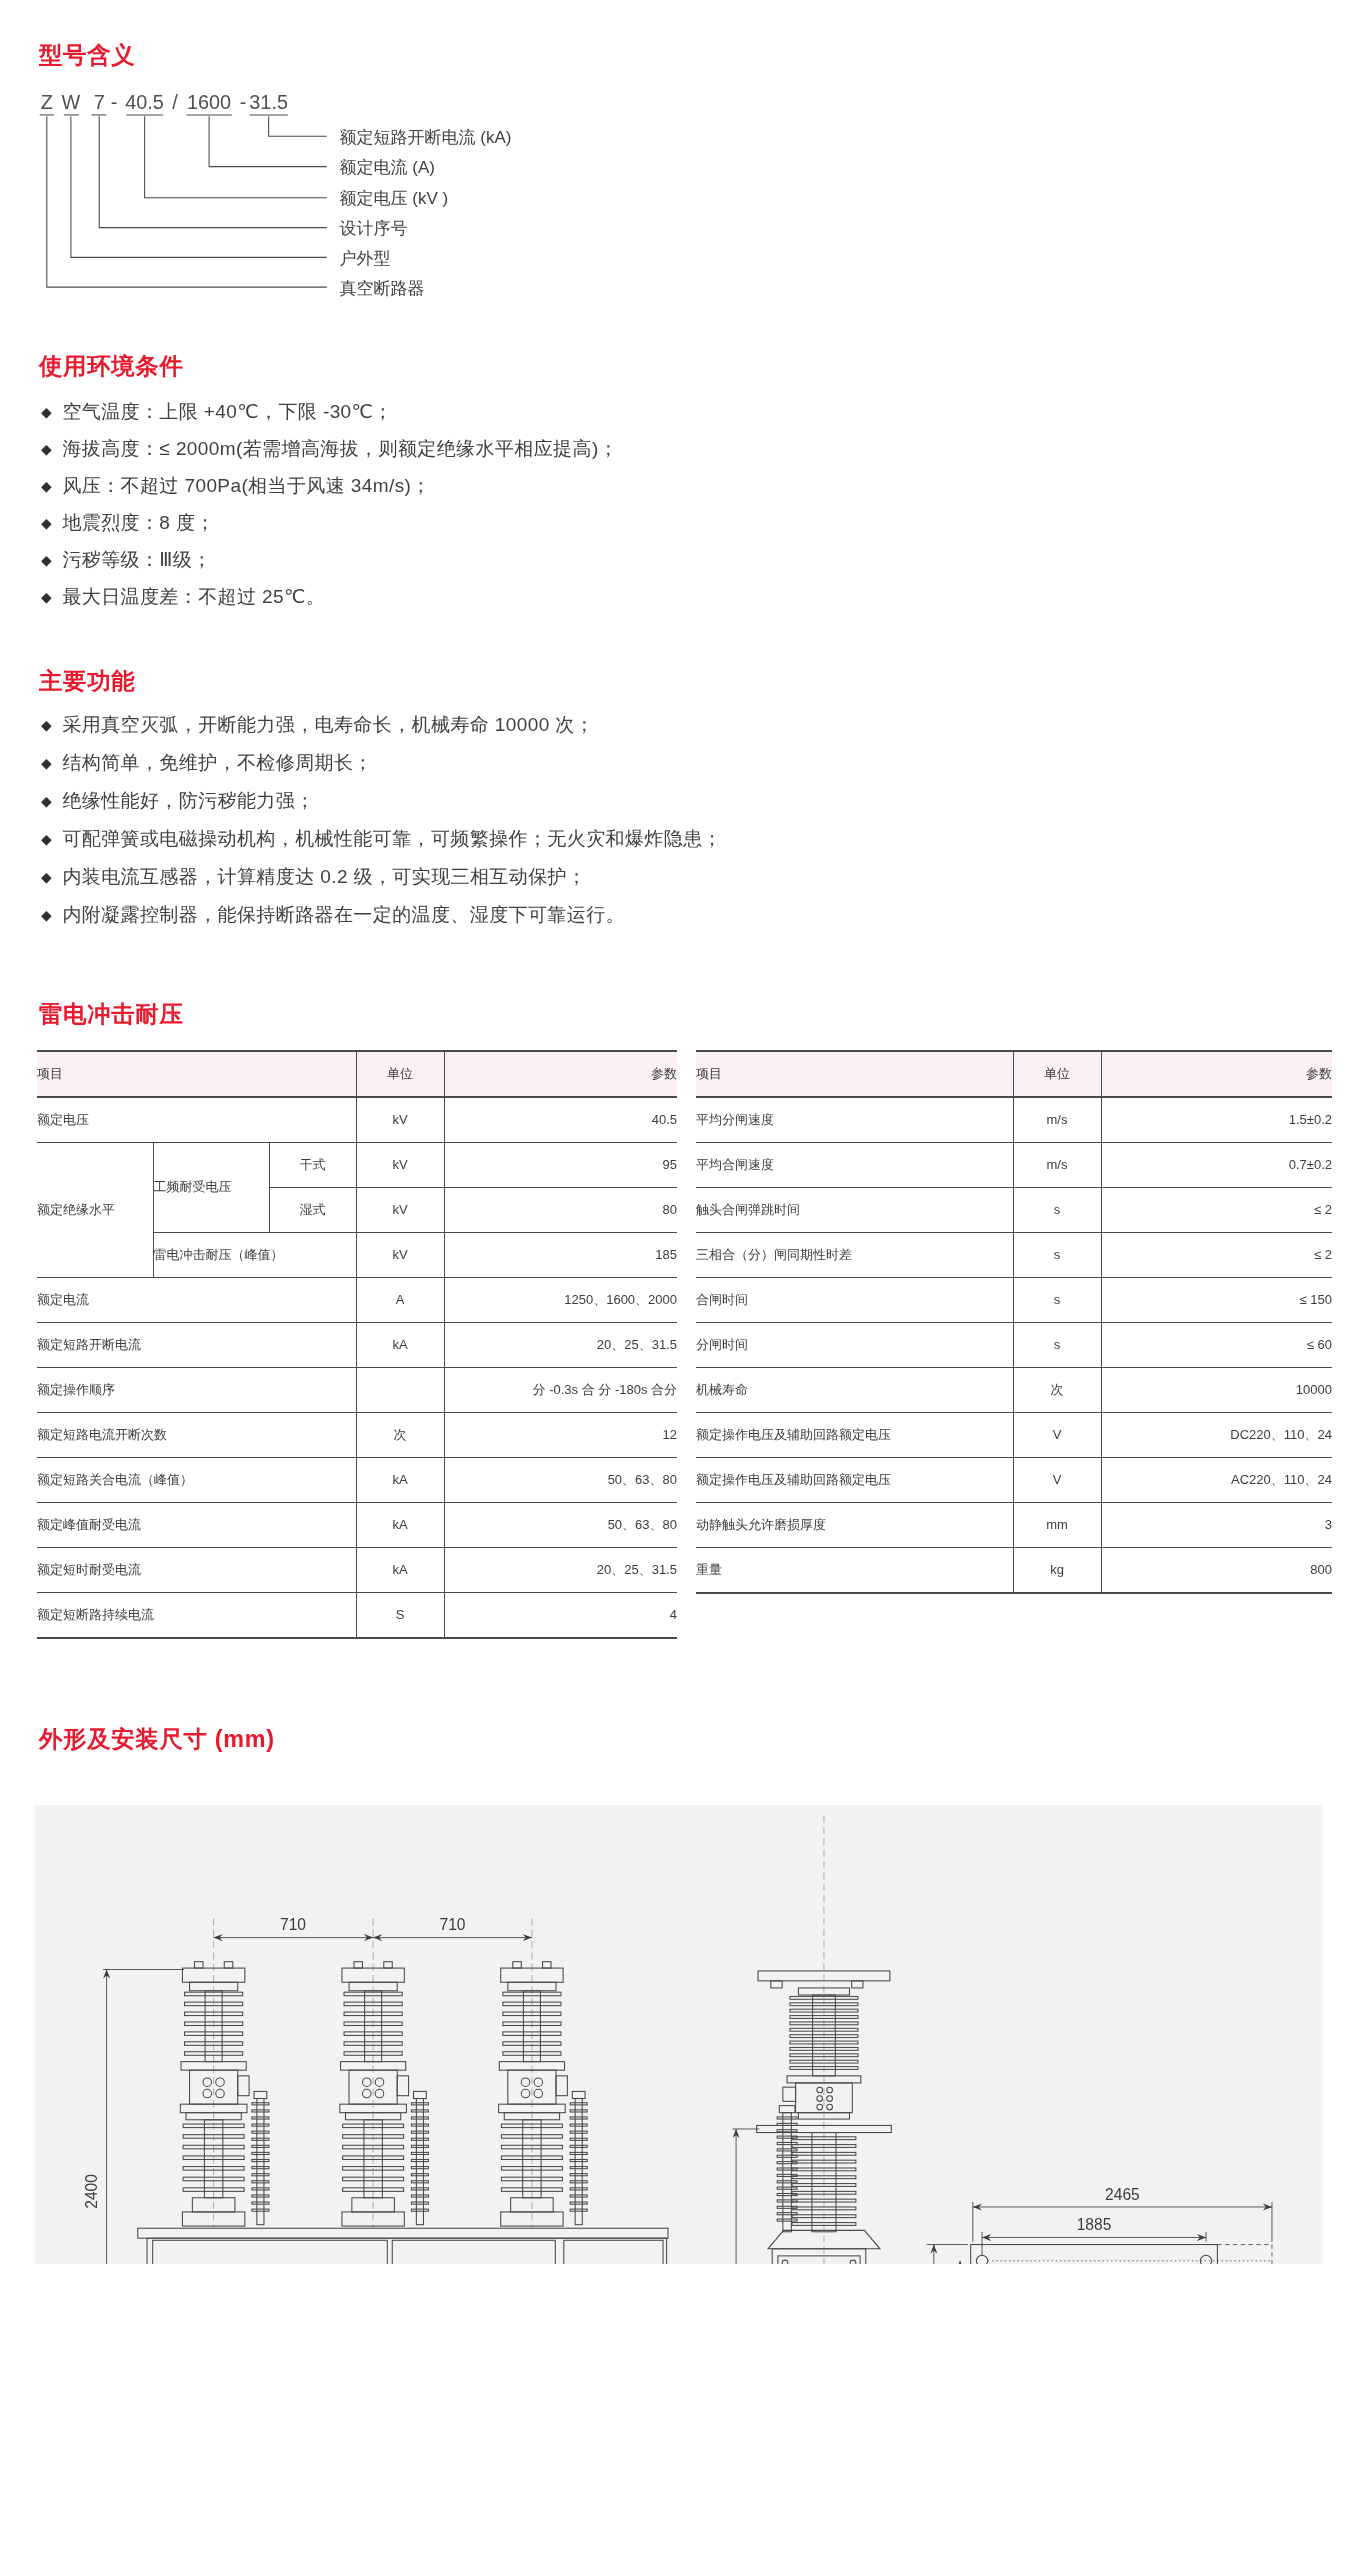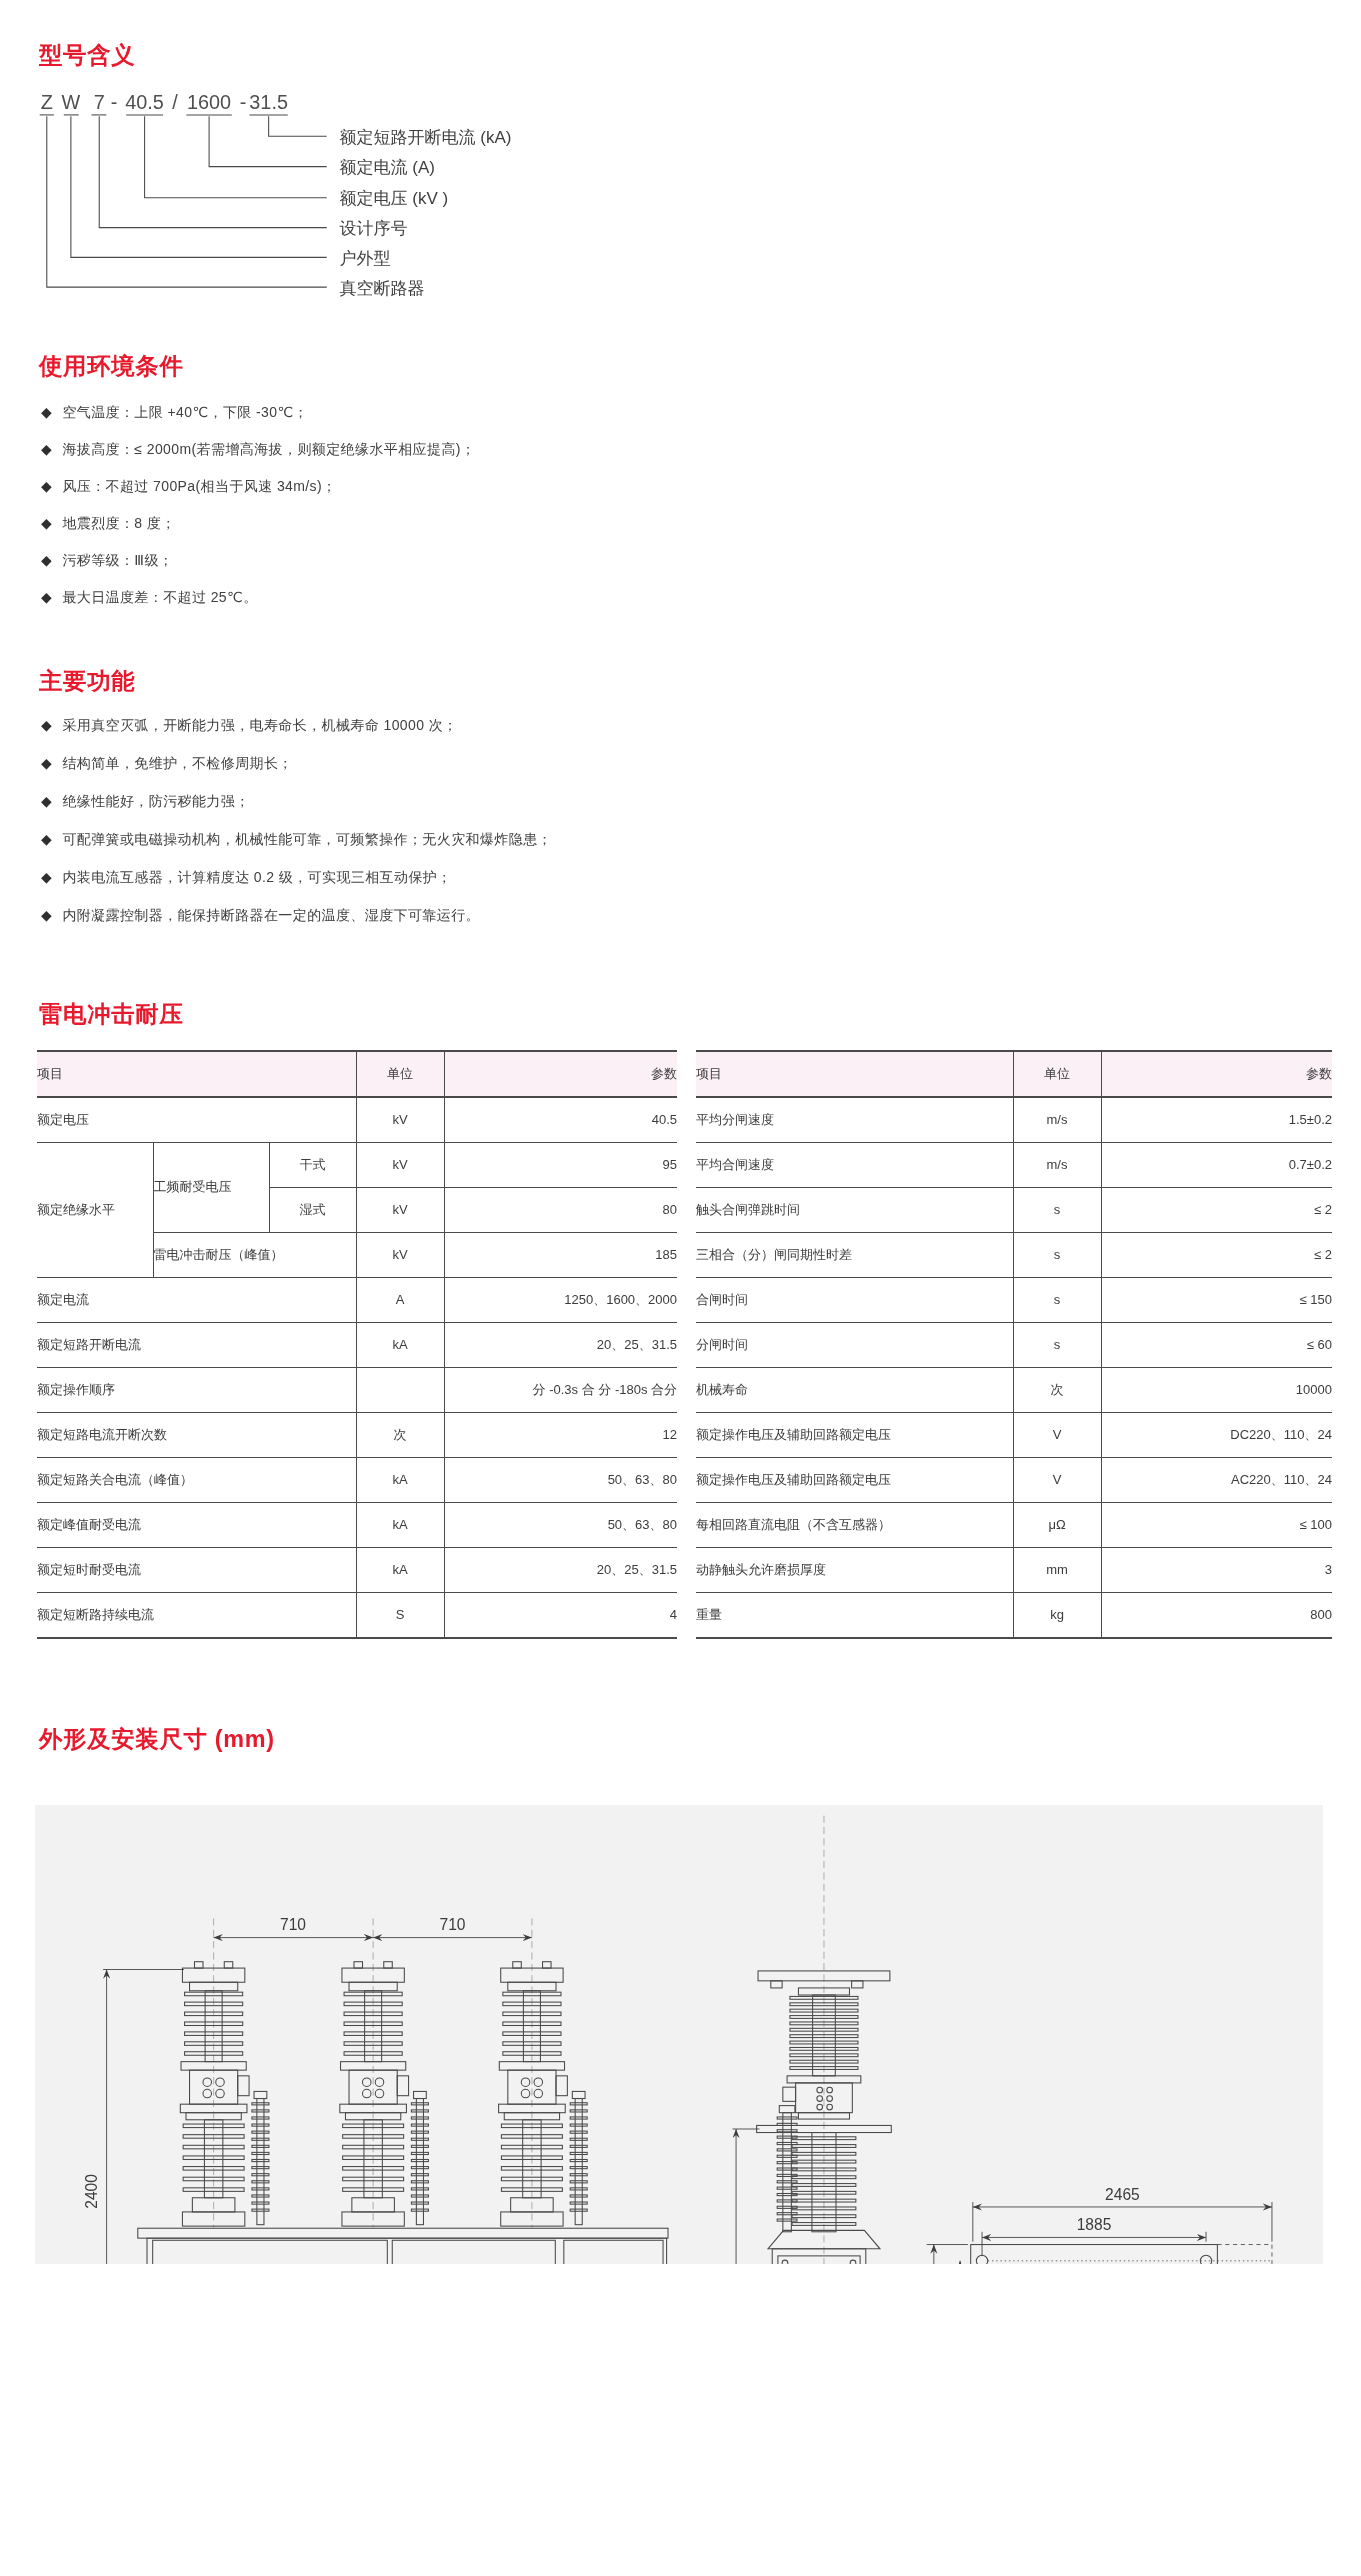--- a/index.html
+++ b/index.html
@@ -6,21 +6,21 @@
   .page{position:relative;width:1361px;height:2264px;background:#ffffff;overflow:hidden;
         font-family:"Liberation Sans","DejaVu Sans",sans-serif;}
   .sec-title{position:absolute;left:39px;margin:0;font-size:23.4px;font-weight:bold;color:#e8192c;
              letter-spacing:0.7px;white-space:nowrap;}
   
   .bullets{position:absolute;left:41px;width:1064px;}
   .bullets .b{display:flex;align-items:flex-start;}
   .bullets.env .b{height:37px;}
   .bullets.func .b{height:38px;}
   .bullets .dm{font-size:14px;line-height:24px;color:#2f2f2f;margin-right:10.6px;}
-  .bullets .bt{font-size:14px;line-height:24px;color:#404040;letter-spacing:0.4px;white-space:nowrap;}
+  .bullets .bt{font-size:19px;line-height:24px;color:#404040;letter-spacing:0.4px;white-space:nowrap;}
   
   .ptable{position:absolute;border-collapse:collapse;table-layout:fixed;
           font-size:13px;color:#3c3c3c;
           border-top:2.1px solid #4a4a4a;border-bottom:2.1px solid #4a4a4a;}
   .ptable th,.ptable td{border-bottom:1.4px solid #4a4a4a;font-weight:normal;height:44px;
           padding:0;line-height:1.25;overflow:hidden;}
   .ptable thead th{background:#fbf0f6;border-bottom:2.1px solid #4a4a4a;}
   .c-item{text-align:left;padding-left:18.4px;}
   .c-unit{text-align:center;border-left:1.4px solid #4a4a4a;border-right:1.4px solid #4a4a4a;}
   .c-val{text-align:right;}
@@ -260,25 +260,20 @@
         </tr>
         <tr>
           <td class="c-item">额定操作电压及辅助回路额定电压</td>
           <td class="c-unit">V</td>
           <td class="c-val">DC220、110、24</td>
         </tr>
         <tr>
           <td class="c-item">额定操作电压及辅助回路额定电压</td>
           <td class="c-unit">V</td>
           <td class="c-val">AC220、110、24</td>
-        </tr>
-        <tr>
-          <td class="c-item">每相回路直流电阻（不含互感器）</td>
-          <td class="c-unit">μΩ</td>
-          <td class="c-val">≤ 100</td>
         </tr>
         <tr>
           <td class="c-item">动静触头允许磨损厚度</td>
           <td class="c-unit">mm</td>
           <td class="c-val">3</td>
         </tr>
         <tr>
           <td class="c-item">重量</td>
           <td class="c-unit">kg</td>
           <td class="c-val">800</td>

